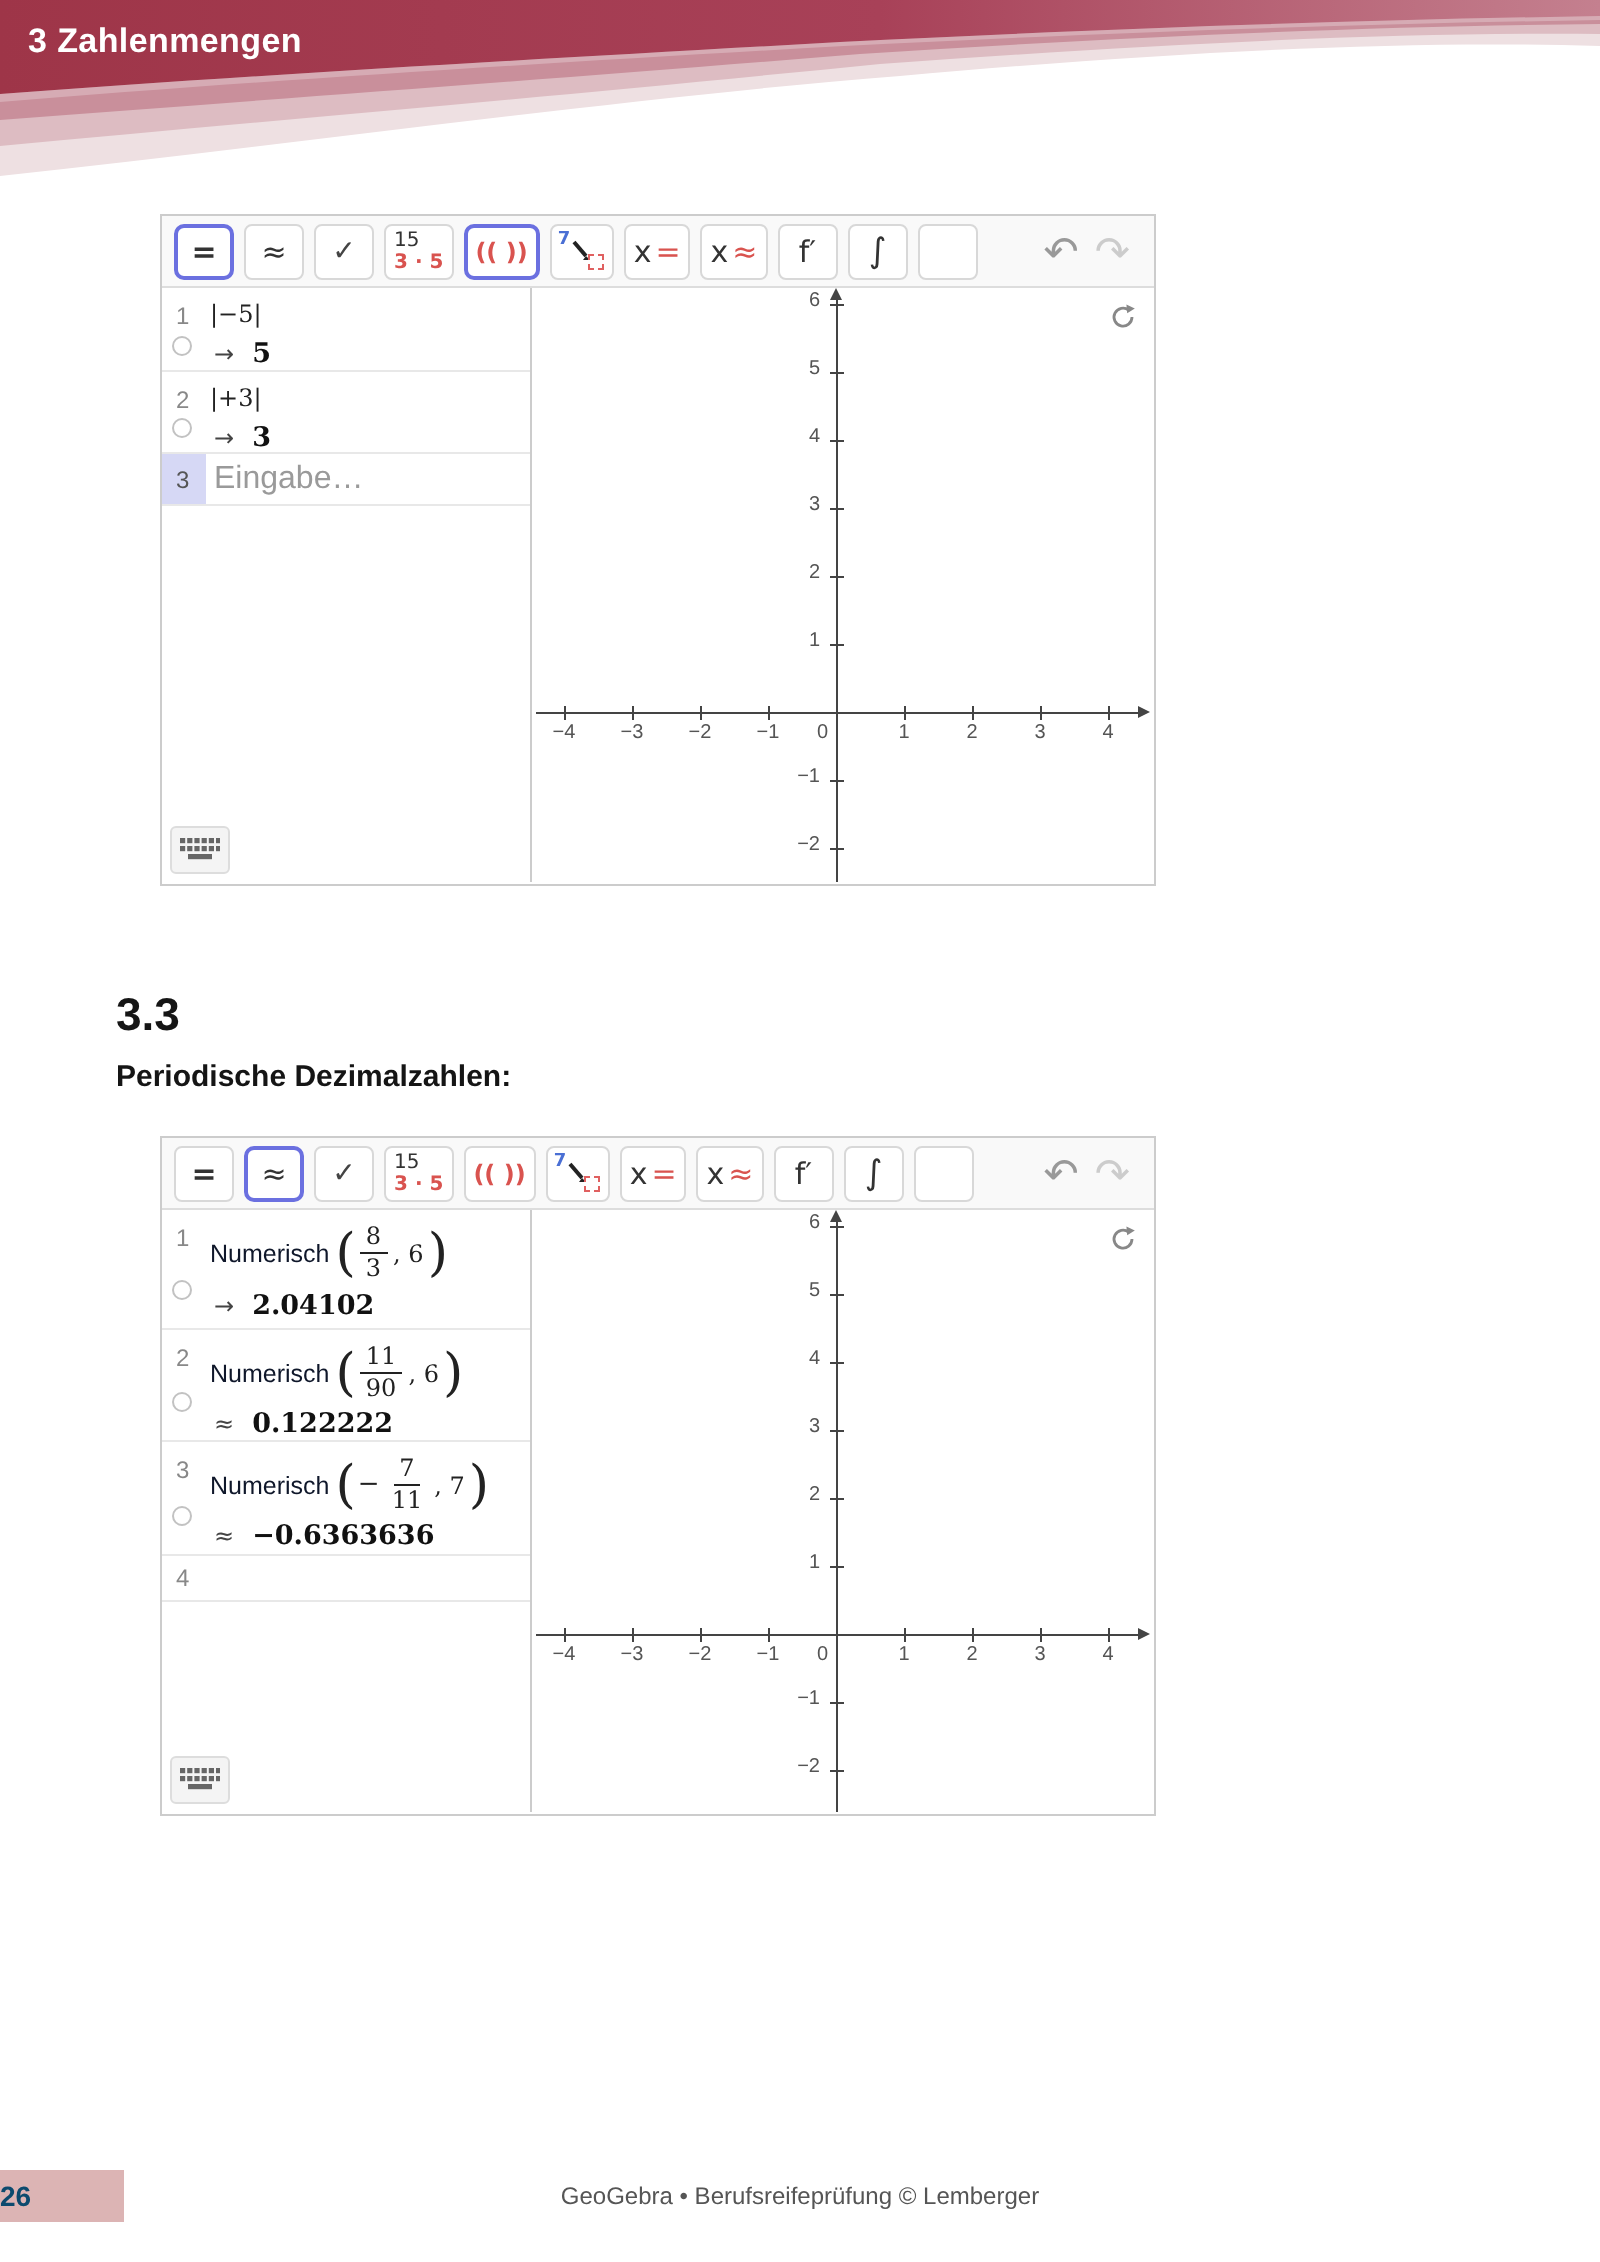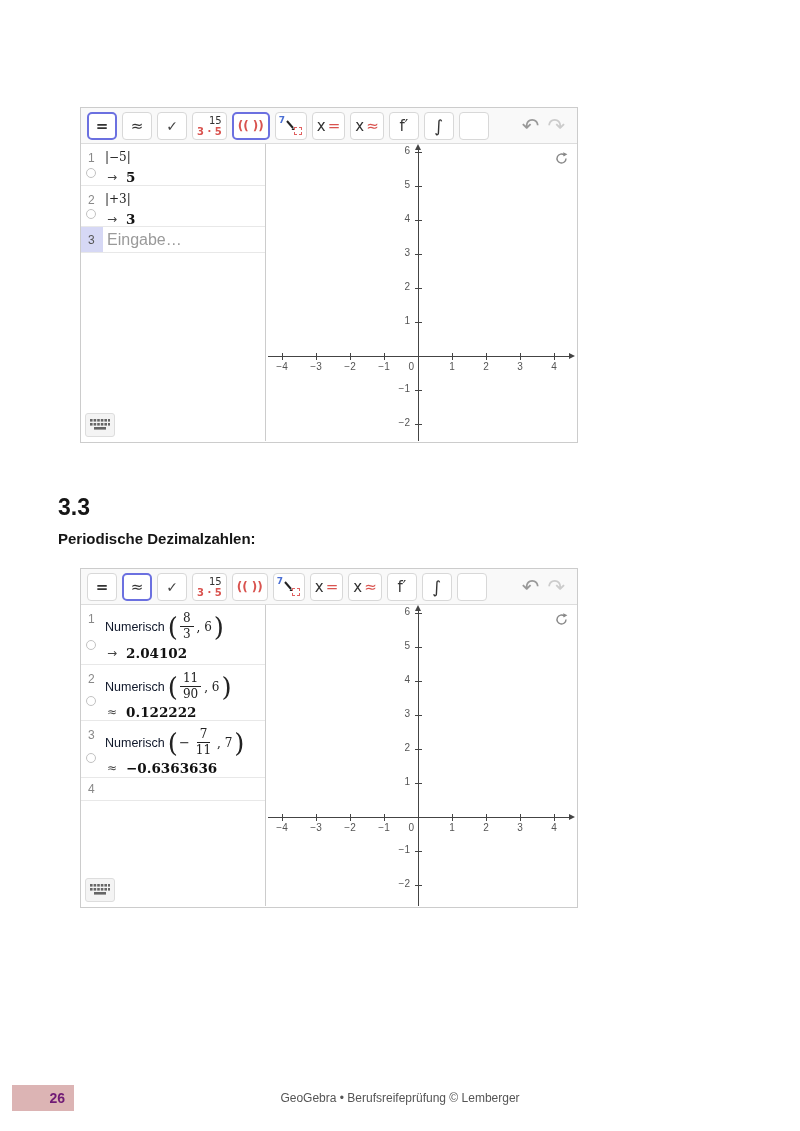--- a/index.html
+++ b/index.html
@@ -24,21 +24,21 @@
   
   .gg-window{position:absolute;left:80px;width:498px;border:1px solid #ccc;background:#fff}
   #gg1{top:107px;height:336px}
   #gg2{top:568px;height:340px}
   .gg-toolbar{height:36px;background:#f9f9f9;border-bottom:1px solid #ddd;display:flex;align-items:center;padding:0 6px;gap:5px;position:relative}
   .tb-btn{height:28px;min-width:30px;background:#fff;border:1px solid #d8d8d8;border-radius:4px;
     display:inline-flex;align-items:center;justify-content:center;gap:2px;
     font-family:"DejaVu Sans",sans-serif;font-size:15px;color:#333;padding:0 4px;cursor:pointer}
   .tb-btn.active{border:2px solid var(--accent-blue);border-radius:5px}
   .tb-eq{font-weight:bold}
-  .tb-num{display:flex;flex-direction:column;align-items:flex-end;line-height:1.1;font-size:10px}
+  .tb-num{display:flex;flex-direction:column;align-items:flex-start;line-height:1.1;font-size:10px}
   .tb-num .bot{color:var(--tool-red);font-weight:bold}
   .red{color:var(--tool-red)}
   .tb-parens{font-size:12px;font-weight:bold;color:var(--tool-red)}
   .tb-sub{position:relative;width:32px}
   .sub-badge{position:absolute;top:2px;left:3px;font-size:9px;color:var(--badge-blue);font-weight:bold}
   .sub-square{position:absolute;bottom:4px;right:4px;width:8px;height:8px;border:1px dashed #e06060}
   .tb-int{font-size:17px}
   .trash{position:relative;width:14px;height:17px}
   .trash-handle{width:6px;height:2px;background:#151515;margin:0 auto}
   .trash-lid{width:14px;height:2px;background:#151515;margin-top:1px}
@@ -68,29 +68,46 @@
   .msign{font-family:"DejaVu Serif",serif;font-size:13px;margin:0 1px}
   .mrest{font-family:"DejaVu Serif",serif;font-size:12px;margin:0 2px 0 1px}
 
   .kb-btn{position:absolute;left:4px;bottom:4px;width:30px;height:24px;background:#f4f4f4;border:1px solid #ddd;border-radius:3px;display:flex;align-items:center;justify-content:center;cursor:pointer}
 
   .graph{position:relative;flex:1;background:#fff;overflow:hidden;cursor:default}
   .g-el{position:absolute;font-family:"Liberation Sans",sans-serif;font-size:10px;color:#555}
   .refresh{position:absolute;top:7px;right:8px;width:15px;height:15px;cursor:pointer}
 
   
-  .footer-pagebox{position:absolute;left:12px;top:1085px;width:62px;height:26px;background:var(--footer-pink);
-    display:flex;align-items:center;justify-content:flex-end;padding-right:9px;font-size:14px;font-weight:bold;color:#701a75}
+  .footer-pagebox{position:absolute;left:0;top:1085px;width:62px;height:26px;background:var(--footer-pink);
+    display:flex;align-items:center;justify-content:flex-start;padding-right:9px;font-size:14px;font-weight:bold;color:#0c4a6e}
   .footer-credit{position:absolute;left:0;top:1091px;width:800px;text-align:center;font-size:12px;color:#555}
 </style>
 </head>
 <body>
 
 <div class="page">
 
+  <div class="hdr">
+    <svg width="800" height="130" viewBox="0 0 800 130" preserveAspectRatio="none">
+      <defs>
+        <linearGradient id="hg" x1="0" y1="0" x2="1" y2="0">
+          <stop offset="0" stop-color="#9e3548"></stop>
+          <stop offset="0.55" stop-color="#a84158"></stop>
+          <stop offset="1" stop-color="#c4808f"></stop>
+        </linearGradient>
+      </defs>
+      <path d="M0,0 H800 V23 C700,20 585,26 450,38 C310,49 150,72 0,88 Z" fill="#eee0e2"></path>
+      <path d="M0,0 H800 V17 C695,16 580,22 440,32 C280,48 140,60 0,73 Z" fill="#ddbcc2"></path>
+      <path d="M0,0 H800 V12 C690,13 570,18 430,27 C270,40 130,50 0,60 Z" fill="#c98f9b"></path>
+      <path d="M0,0 H800 V8 C680,10 560,14 420,21 C260,30 120,38 0,47 Z" fill="url(#hg)"></path>
+      <path d="M0,47 C120,38 260,30 420,21 C560,14 680,10 800,8 V10 C680,12 560,16 422,23 C262,32 122,41 0,51 Z" fill="#ffffff" opacity="0.25"></path>
+    </svg>
+    <div class="hdr-title">3 Zahlenmengen</div>
+  </div>
 
   <div class="gg-window" id="gg1">
     <div class="gg-toolbar">
       <div class="tb-btn tb-eq active">
           <span>=</span>
         </div>
       <div class="tb-btn">
           <span>≈</span>
         </div>
       <div class="tb-btn">

